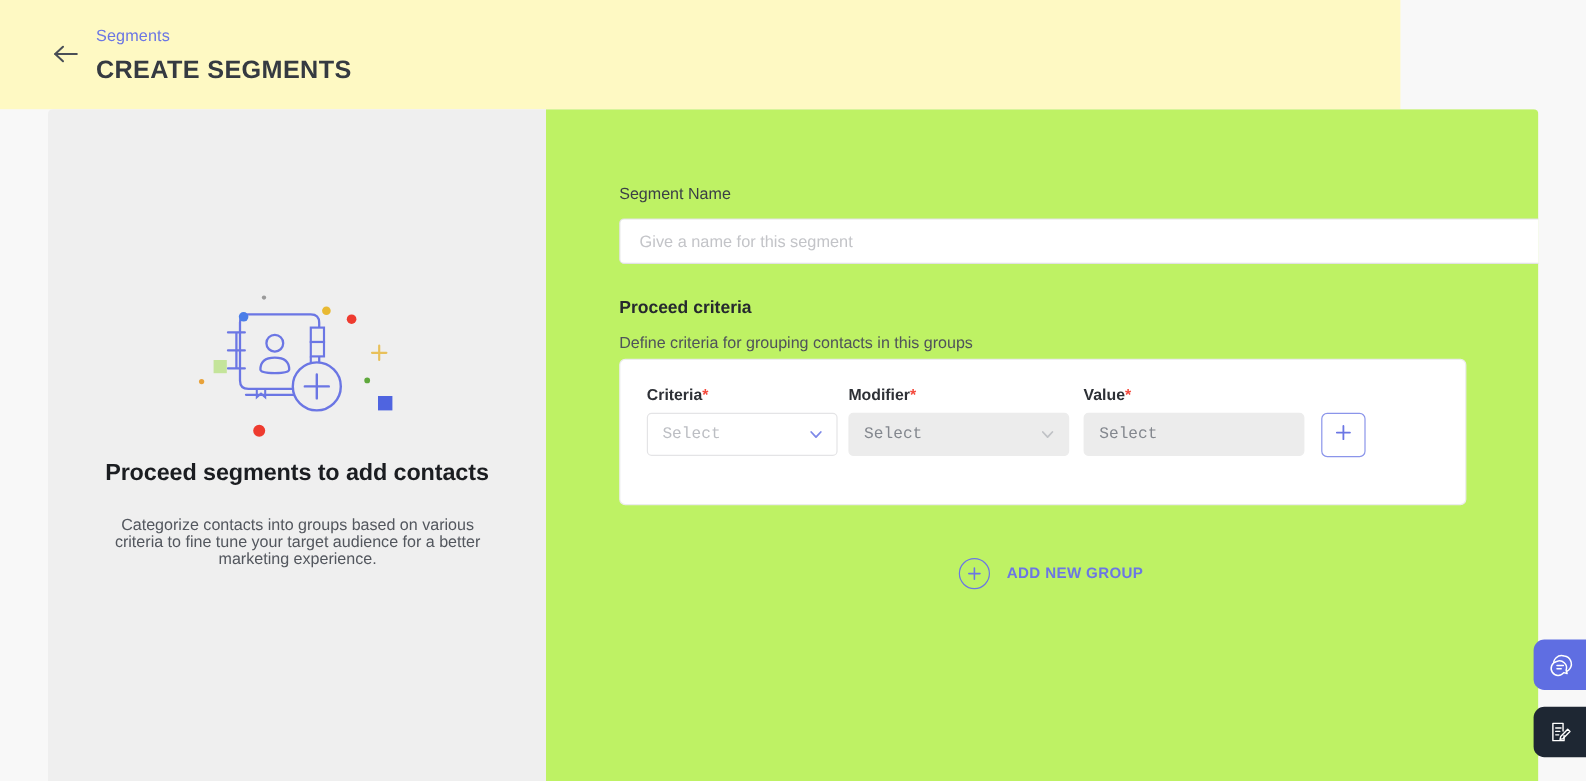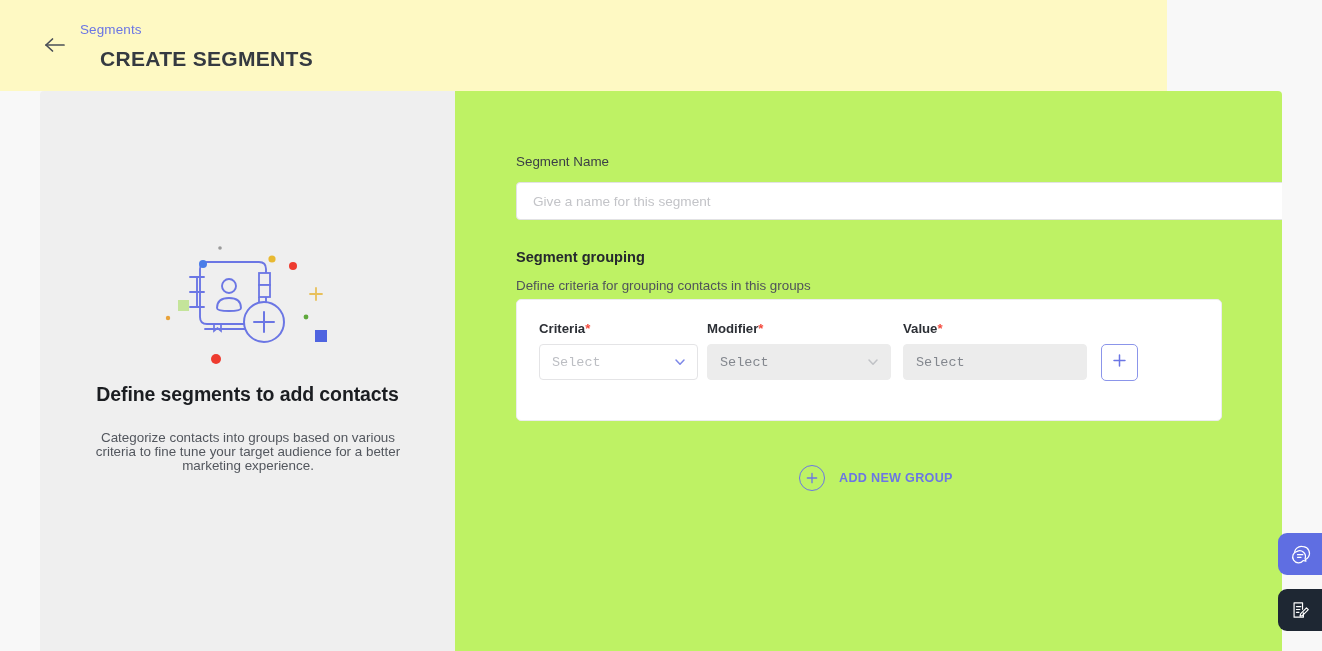--- a/index.html
+++ b/index.html
@@ -35,21 +35,20 @@
     letter-spacing: 0.1px;
     cursor: pointer;
   }
   .page-title {
     position: absolute;
     left: 80px; top: 47px;
     font-size: 21px;
     font-weight: bold;
     color: #353a41;
     letter-spacing: 0.3px;
-    margin-left: 20px;
   }
 
   
   .content-wrap {
     position: absolute;
     left: 40px; top: 91px;
     width: 1242px;
     height: 560px;
     display: flex;
     border-radius: 4px 4px 0 0;
@@ -305,32 +304,32 @@
         <circle cx="62" cy="8" r="1.8" fill="#9a9a9a"></circle>
         <circle cx="10" cy="78" r="2.2" fill="#e8a23a"></circle>
         <circle cx="148" cy="77" r="2.4" fill="#5fa83c"></circle>
         <circle cx="58" cy="119" r="5" fill="#ee3b2f"></circle>
         <rect x="20" y="60" width="11" height="11" fill="#c4e49a"></rect>
         <rect x="157" y="90" width="12" height="12" fill="#4f64e0"></rect>
         <path d="M152 54 h12 M158 48 v12" stroke="#e8c05a" stroke-width="1.8" stroke-linecap="round"></path>
       </svg>
     </div>
 
-    <div class="left-heading">Define segments to add contacts</div>
+    <div class="left-heading">Proceed segments to add contacts</div>
 
     <div class="left-sub">Categorize contacts into groups based on various criteria to fine tune your target audience for a better marketing experience.</div>
   </div>
 
   <div class="right-panel">
 
     <div class="field-label" id="segname-label">Segment Name</div>
 
     <input class="text-input" type="text" id="segname-input" value="" placeholder="Give a name for this segment" style="">
 
-    <div class="section-title">Segment grouping</div>
+    <div class="section-title">Proceed criteria</div>
 
     <div class="section-sub">Define criteria for grouping contacts in this groups</div>
 
     <div class="criteria-box">
 
       <div class="col-label" id="col-criteria">
         <span>Criteria</span><span class="req">*</span>
       </div>
       <div class="select enabled" id="sel-criteria">
         <span>Select</span>

